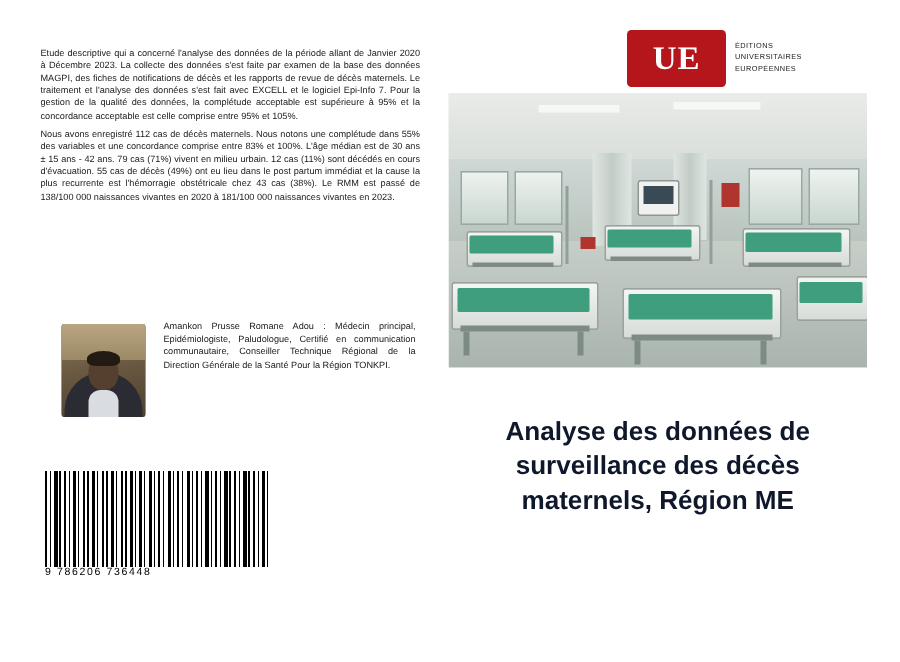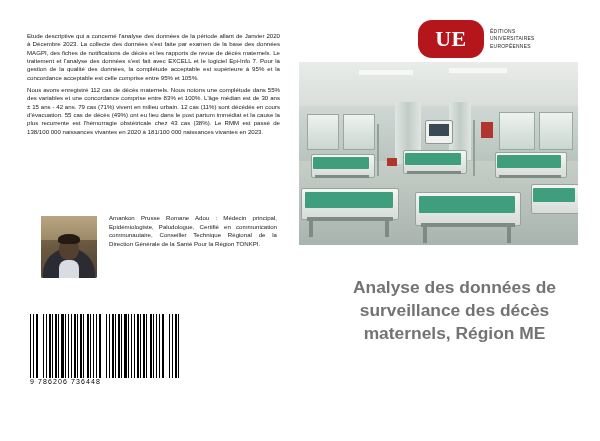--- a/index.html
+++ b/index.html
@@ -167,21 +167,21 @@
     width: 146px;
     height: 40px;
   }
   .logo-mark {
     position: absolute;
     left: 0;
     top: 0;
     width: 66px;
     height: 38px;
     background: #b4161b;
-    border-radius: 14px;
+    border-radius: 3px;
     color: #fff;
     font-weight: bold;
     font-size: 22px;
     letter-spacing: 0.5px;
     display: flex;
     align-items: center;
     justify-content: center;
     font-family: "Liberation Serif", serif;
   }
   .logo-text {
@@ -261,25 +261,25 @@
     position: absolute;
     left: 0;
     top: 240px;
     width: 279px;
     text-align: center;
     font-size: 7.6px;
     color: #1a1a1a;
   }
   .title {
     position: absolute;
-    left: 34px;
+    left: 18px;
     top: 262px;
     width: 243px;
     text-align: center;
-    color: #737373;
+    color: #0f172a;
     font-size: 17.4px;
     font-weight: bold;
     line-height: 1.33;
     font-family: "Liberation Sans", sans-serif;
   }
 </style>
 </head>
 <body>
 
 <div class="cover">

